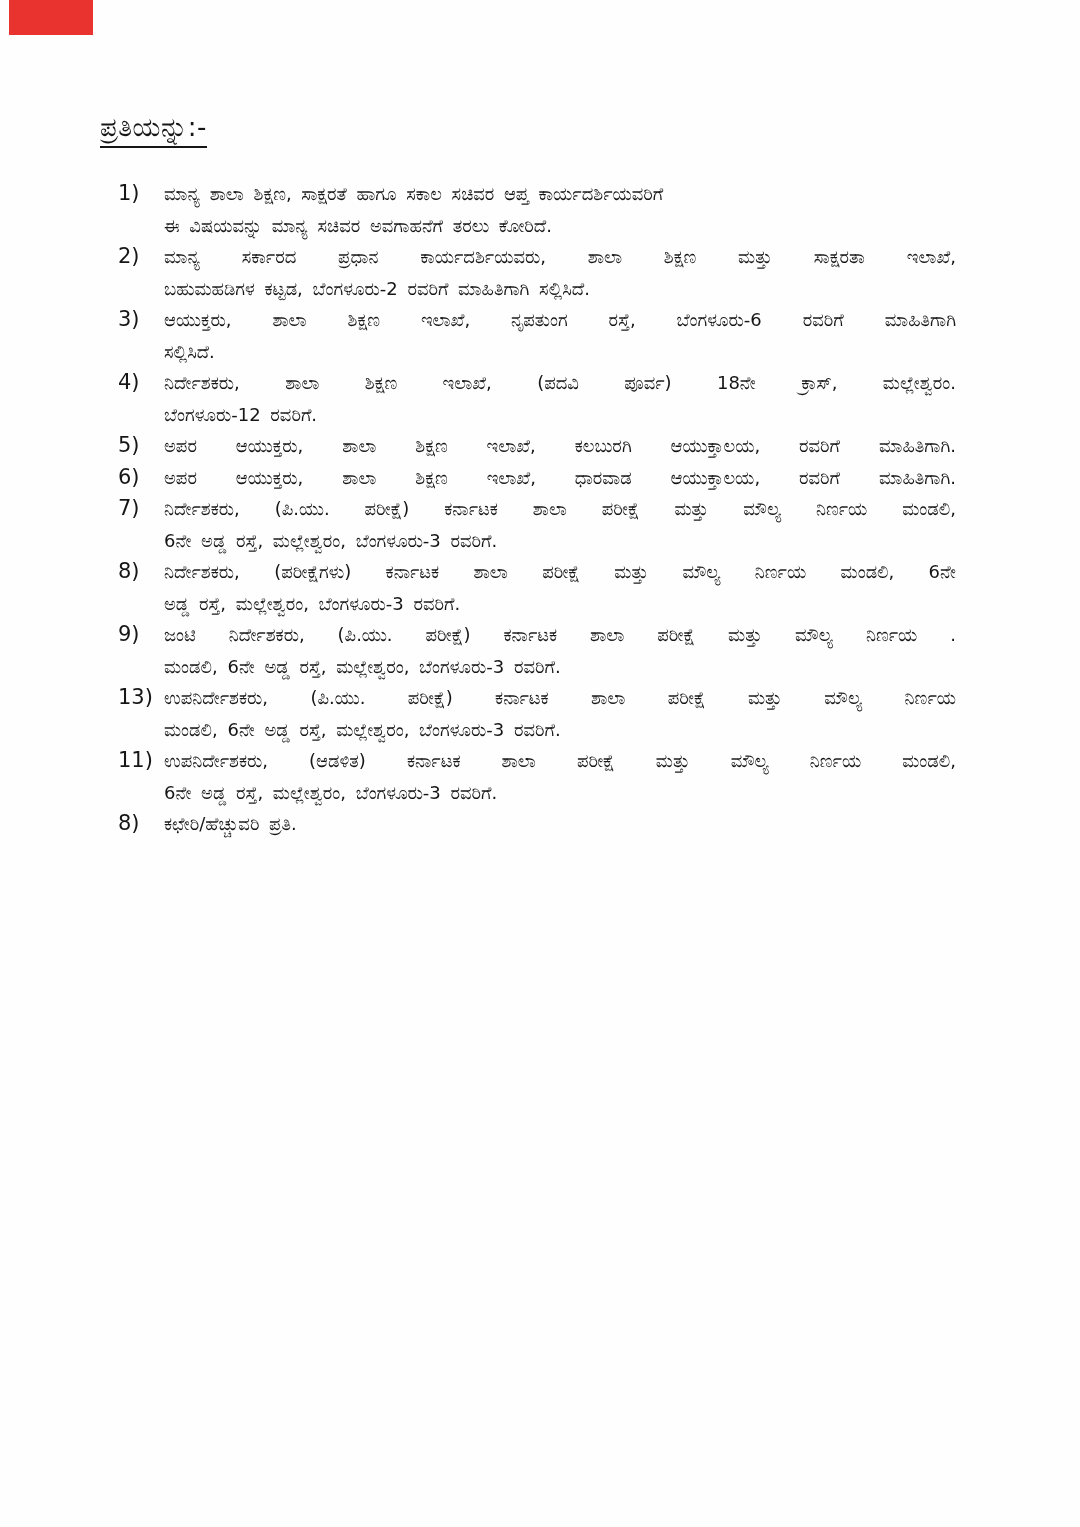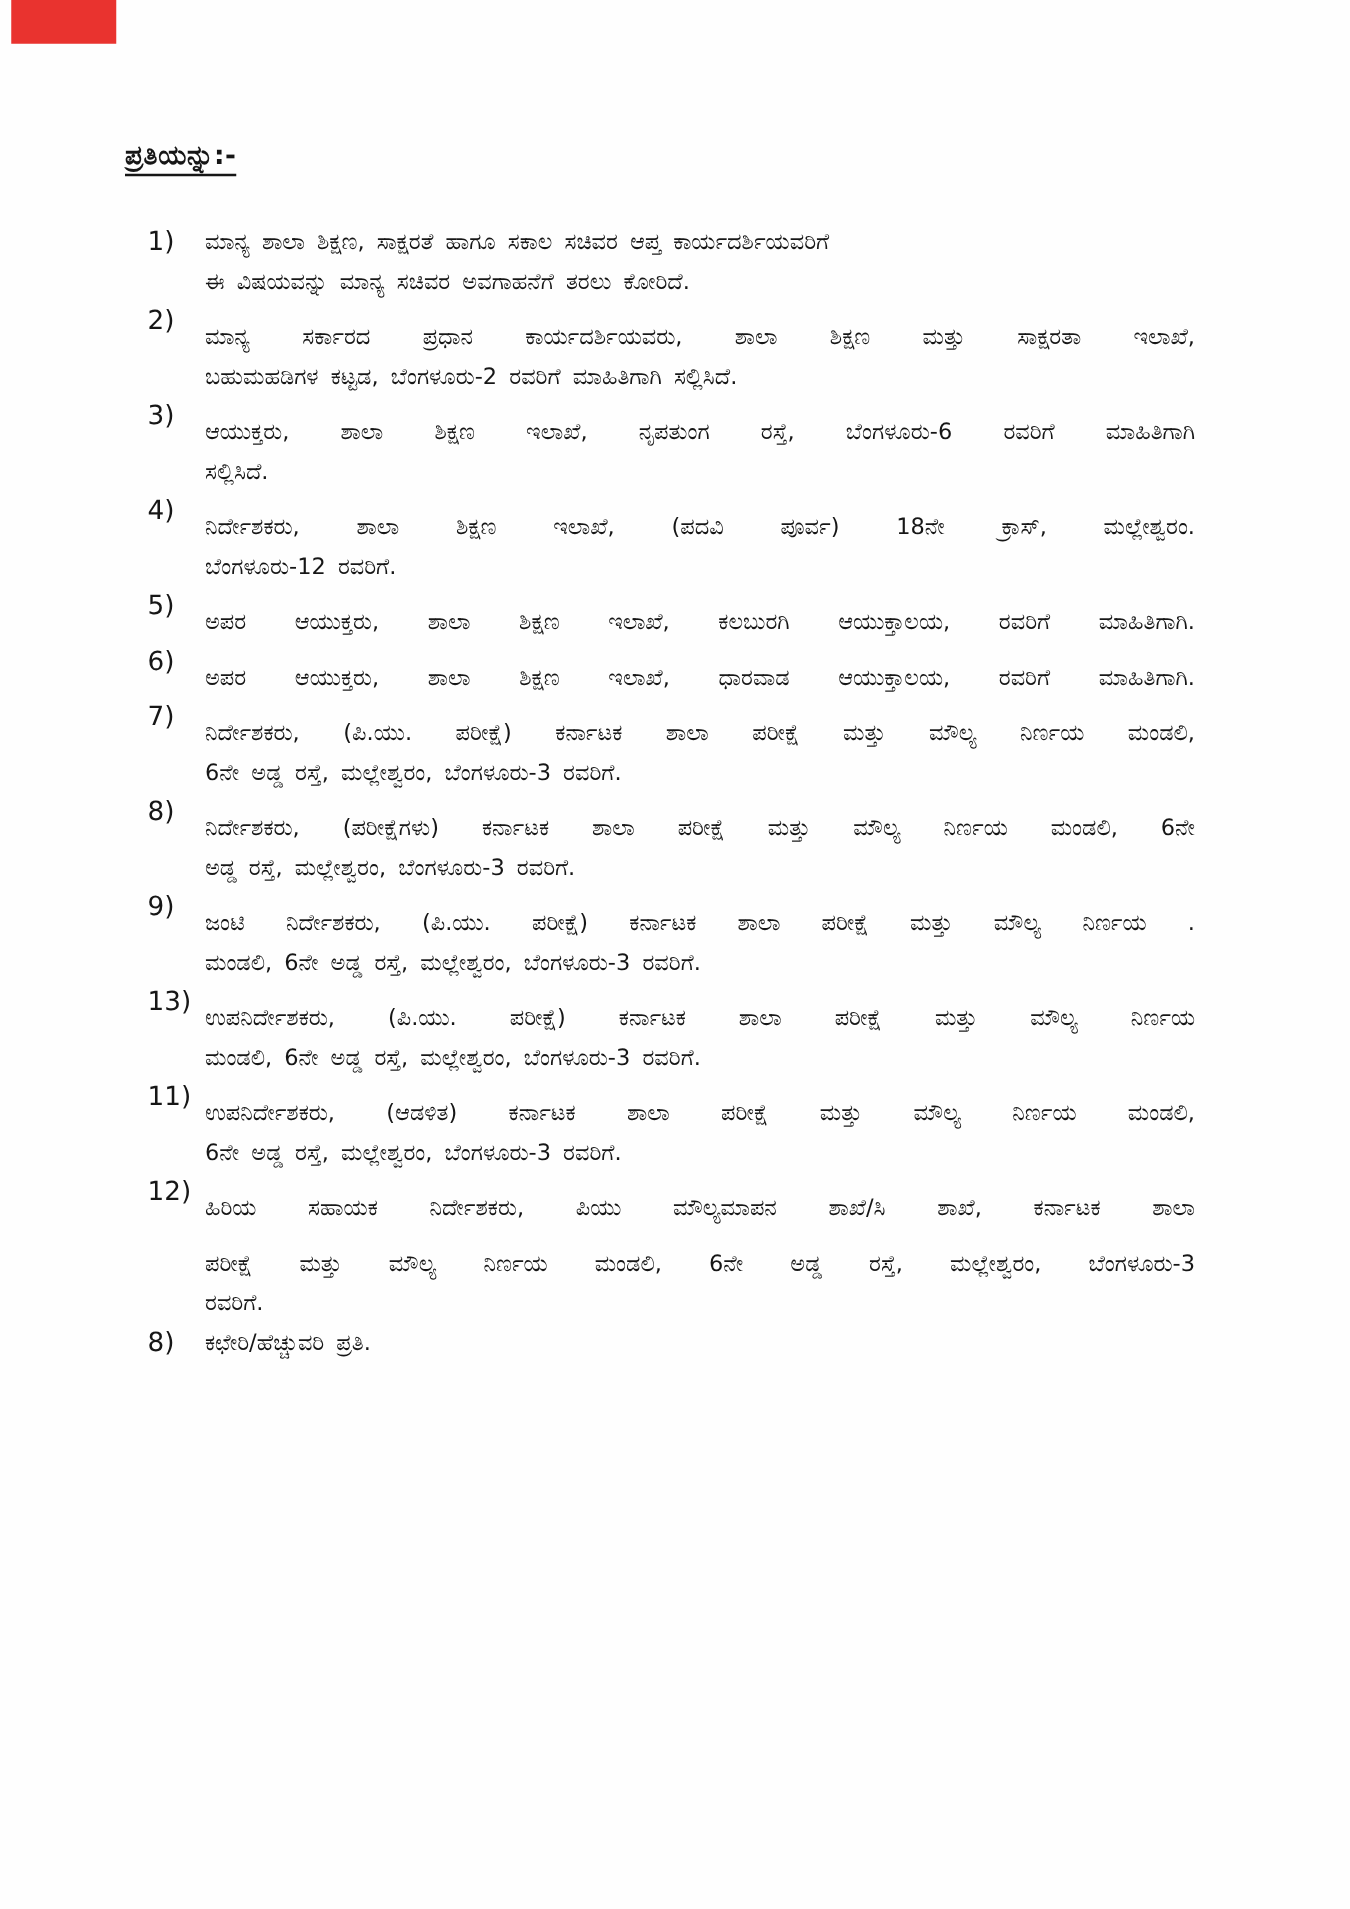--- a/index.html
+++ b/index.html
@@ -21,22 +21,22 @@
     left: 9px;
     top: 0;
     width: 84px;
     height: 35px;
     background: #e9332f;
   }
   .heading {
     position: absolute;
     left: 100px;
     top: 112px;
-    font-size: 21px;
-    font-weight: bold;
+    font-size: 26px;
+    font-weight: normal;
     letter-spacing: 0.5px;
   }
   .heading span {
     display: inline-block;
     border-bottom: 2px solid #161616;
     padding-bottom: 3px;
   }
   .copies-list {
     position: absolute;
     left: 118px;
@@ -62,21 +62,20 @@
     font-size: 18px;
     line-height: 31.5px;
     word-spacing: 0.22em;
     white-space: nowrap;
   }
   .line.j {
     white-space: normal;
     text-align: justify;
     text-align-last: justify;
     word-spacing: normal;
-    margin-top: 13px;
   }
 </style>
 </head>
 <body>
 
 <div class="page" style="background: rgb(254, 254, 254); color: rgb(22, 22, 22);">
 
   <div class="red-mark" style="background: rgb(233, 51, 47);"></div>
 
   <div class="heading">
@@ -163,28 +162,20 @@
     </div>
 
     <div class="item">
       <div class="num">11)</div>
       <div class="body">
           <div class="line j">ಉಪನಿರ್ದೇಶಕರು, (ಆಡಳಿತ) ಕರ್ನಾಟಕ ಶಾಲಾ ಪರೀಕ್ಷೆ ಮತ್ತು ಮೌಲ್ಯ ನಿರ್ಣಯ ಮಂಡಲಿ,</div>
           <div class="line">6ನೇ ಅಡ್ಡ ರಸ್ತೆ, ಮಲ್ಲೇಶ್ವರಂ, ಬೆಂಗಳೂರು-3 ರವರಿಗೆ.</div>
         </div>
     </div>
 
-    <div class="item">
-      <div class="num">12)</div>
-      <div class="body">
-          <div class="line j">ಹಿರಿಯ ಸಹಾಯಕ ನಿರ್ದೇಶಕರು, ಪಿಯು ಮೌಲ್ಯಮಾಪನ ಶಾಖೆ/ಸಿ ಶಾಖೆ, ಕರ್ನಾಟಕ ಶಾಲಾ</div>
-          <div class="line j">ಪರೀಕ್ಷೆ ಮತ್ತು ಮೌಲ್ಯ ನಿರ್ಣಯ ಮಂಡಲಿ, 6ನೇ ಅಡ್ಡ ರಸ್ತೆ, ಮಲ್ಲೇಶ್ವರಂ, ಬೆಂಗಳೂರು-3</div>
-          <div class="line">ರವರಿಗೆ.</div>
-        </div>
-    </div>
 
     <div class="item">
       <div class="num">8)</div>
       <div class="body">
           <div class="line">ಕಛೇರಿ/ಹೆಚ್ಚುವರಿ ಪ್ರತಿ.</div>
         </div>
     </div>
   </div>
 
 </div>

